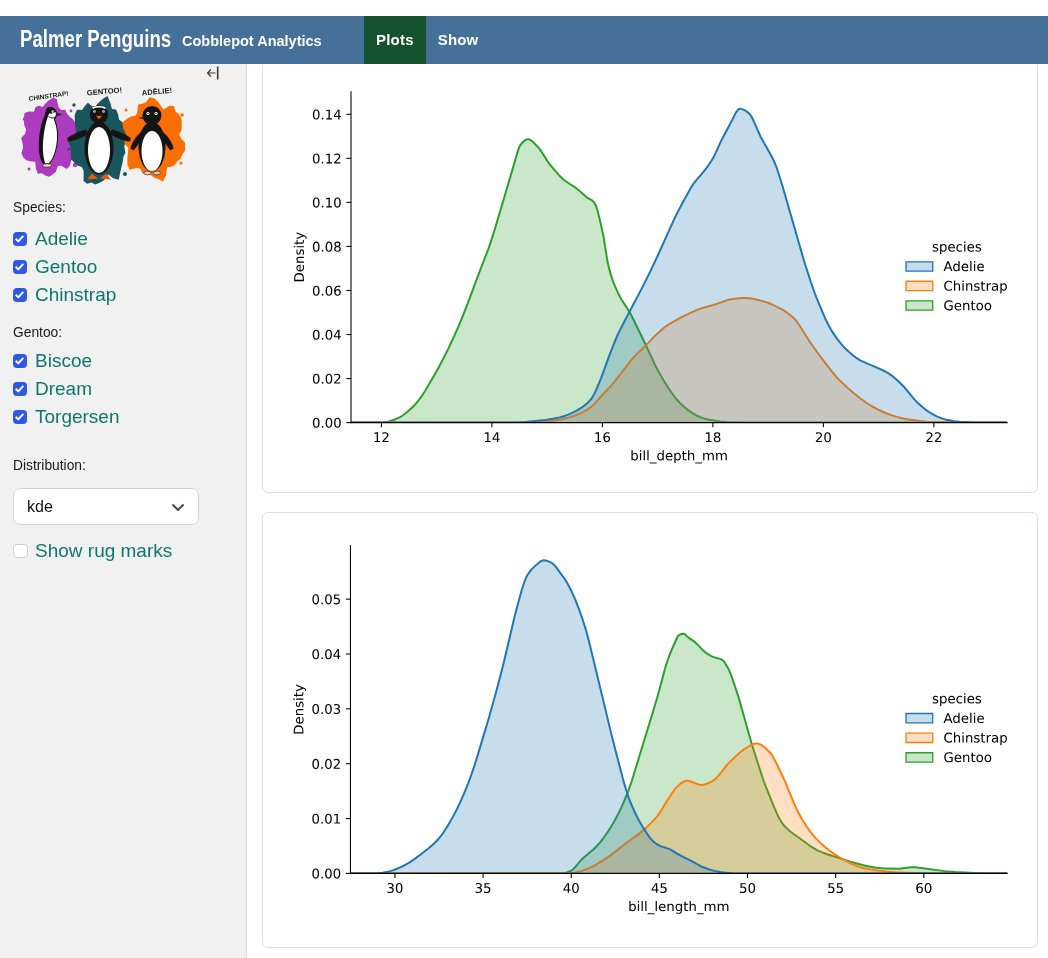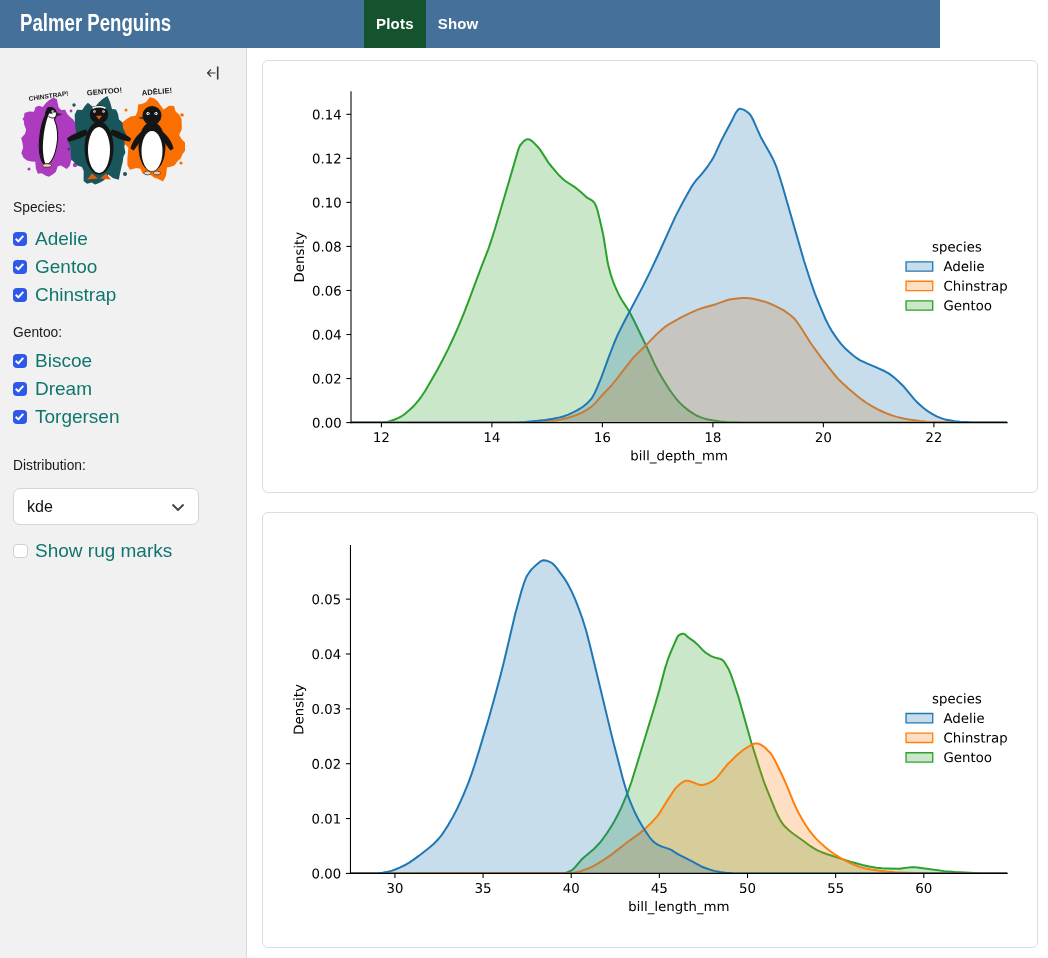--- a/index.html
+++ b/index.html
@@ -1,15 +1,15 @@
 <!DOCTYPE html>
 <html><head><meta charset="utf-8"><title>Palmer Penguins</title><style>
 * { margin:0; padding:0; box-sizing:border-box; }
 html,body { width:1048px; height:958px; overflow:hidden; font-family:"Liberation Sans",sans-serif; background:#fff; }
-.navbar { position:absolute; left:0; top:0; width:940px; height:48px; background:#447099; z-index:5; }
+.navbar { position:absolute; left:0; top:16px; width:1048px; height:48px; background:#447099; z-index:5; }
 .t1 { position:absolute; left:20px; top:-1.5px; height:48px; line-height:48px; color:#fff; font-size:23px; font-weight:700; white-space:nowrap; transform:scaleX(0.81); transform-origin:0 50%; }
 .t2 { position:absolute; left:182px; top:0.5px; height:48px; line-height:48px; color:#fff; font-size:14.5px; font-weight:700; white-space:nowrap; }
 .nav-tabs { position:absolute; left:364px; top:0; height:48px; display:flex; }
 .nav-tabs a { display:block; height:48px; line-height:48px; padding:0 12px; color:#fff; font-size:15px; font-weight:700; letter-spacing:0.2px; }
 .nav-tabs a.active { background:#14532d; }
 .sidebar { position:absolute; left:0; top:48px; width:247px; height:910px; background:#f1f1f1; border-right:1px solid #d8d8d8; }
 .collapse-icon { position:absolute; right:26px; top:17px; }
 .art { position:absolute; left:21px; top:37px; }
 .sb-label { position:absolute; left:13px; font-size:13.8px; color:#1a1a1a; line-height:20px; }
 .check { position:absolute; left:12.5px; width:14px; height:14px; border-radius:4px; background:#2e58e8; }
@@ -21,20 +21,21 @@
 .learn { position:absolute; left:13px; top:549px; width:200px; font-size:13.5px; color:#1a1a1a; line-height:21.5px; }
 .learn a { color:#2e58e8; text-decoration:underline; }
 .card { position:absolute; left:261.6px; width:776.4px; background:#fff; border:1px solid #dadfe3; border-radius:6px; }
 #card1 { top:59.8px; height:433.6px; }
 #card2 { top:512.4px; height:435.2px; }
 .figwrap { position:absolute; left:16px; top:16px; }
 </style></head>
 <body>
 <div class="navbar">
   <div class="t1">Palmer Penguins</div>
+    <div class="t2">Cobblepot Analytics</div>
   <div class="nav-tabs">
       <a class="active">Plots</a>
       <a>Show</a>
     </div>
 </div>
 <div class="sidebar">
   <div class="collapse-icon"><svg width="15" height="16" viewBox="0 0 15 16">
         <path d="M6 4.5 L2.5 8 L6 11.5 M2.5 8 L10.5 8" stroke="#3a3a3a" stroke-width="1.2" fill="none"></path>
         <path d="M12.7 1.5 L12.7 14.5" stroke="#3a3a3a" stroke-width="1.6"></path>
       </svg></div>

